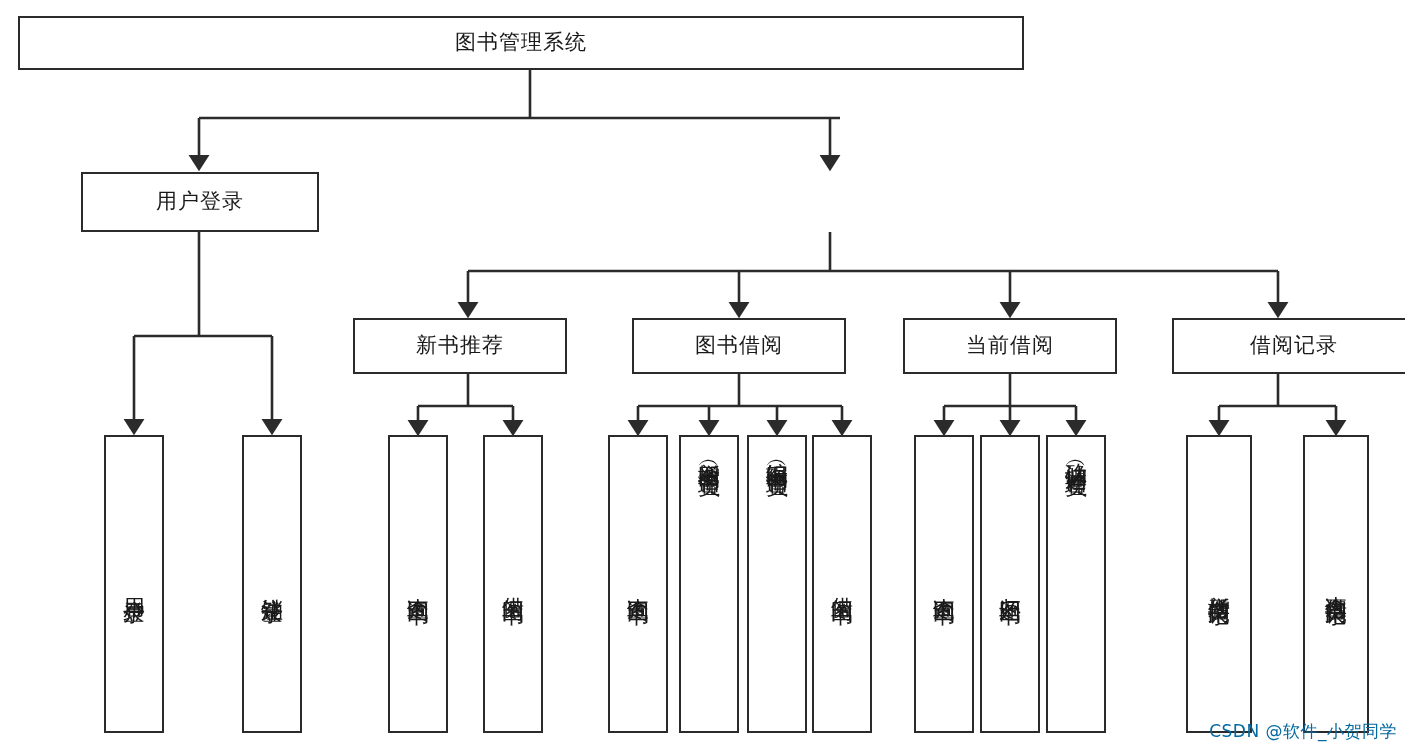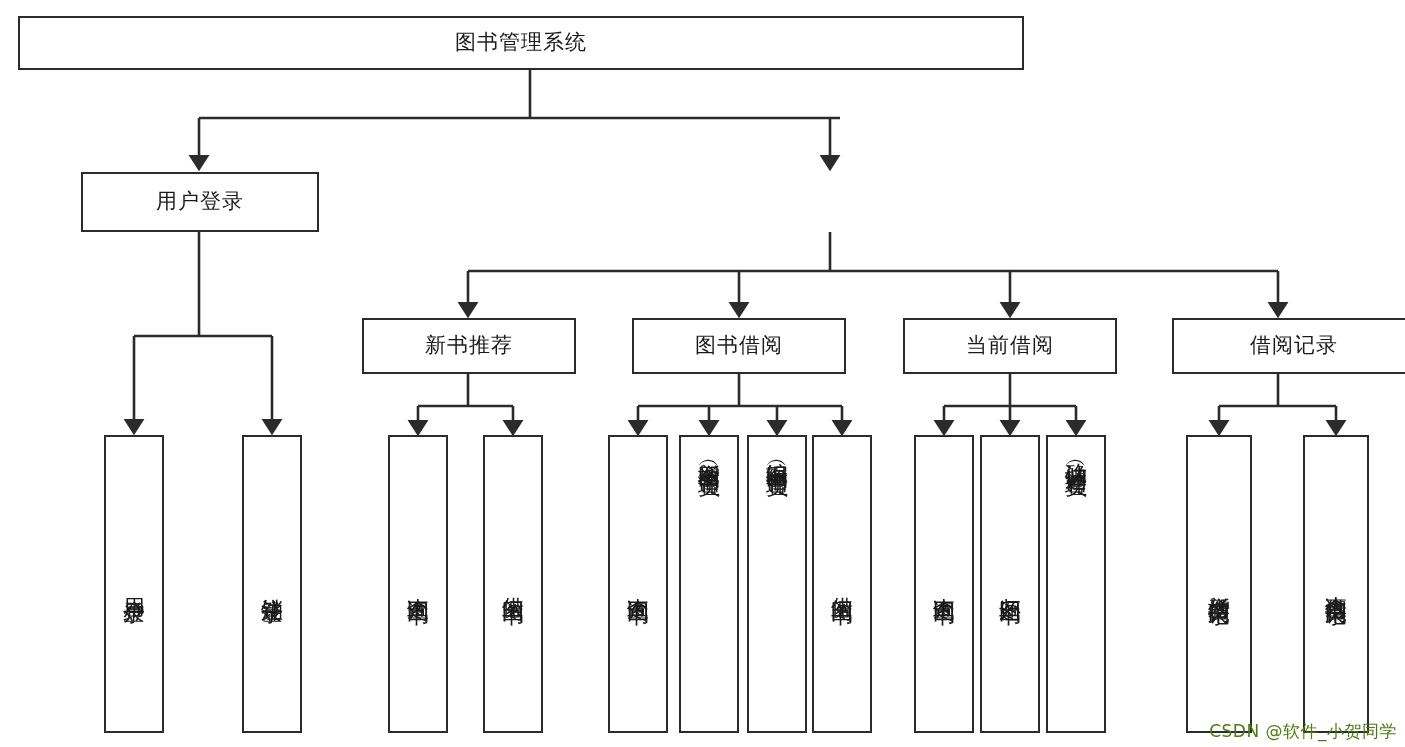--- a/index.html
+++ b/index.html
@@ -55,21 +55,21 @@
   }
   .node.vertical.top-aligned {
     justify-content: flex-start;
     padding-top: 8px;
   }
   .watermark {
     position: absolute;
     right: 8px;
     bottom: 4px;
     font-size: 17px;
-    color: #4d7c0f;
+    color: #0369a1;
     white-space: nowrap;
     letter-spacing: 0.5px;
   }
 </style>
 </head>
 <body>
 
 <div id="diagram-root">
 
   <svg id="connectors" viewBox="0 0 1405 747" xmlns="http://www.w3.org/2000/svg">
@@ -123,21 +123,21 @@
   </svg>
 
   <div class="node horizontal" style="left:18px; top:16px; width:1006px; height:54px;">
     <span>图书管理系统</span>
   </div>
 
   <div class="node horizontal" style="left:81px; top:172px; width:238px; height:60px;">
     <span>用户登录</span>
   </div>
 
-  <div class="node horizontal" style="left:362px; top:318px; width:214px; height:56px;">
+  <div class="node horizontal" style="left:353px; top:318px; width:214px; height:56px;">
     <span>新书推荐</span>
   </div>
   <div class="node horizontal" style="left:632px; top:318px; width:214px; height:56px;">
     <span>图书借阅</span>
   </div>
   <div class="node horizontal" style="left:903px; top:318px; width:214px; height:56px;align-items:center;">
     <span>当前借阅</span>
   </div>
   <div class="node horizontal" style="left:1172px; top:318px; width:244px; height:56px;">
     <span>借阅记录</span>

